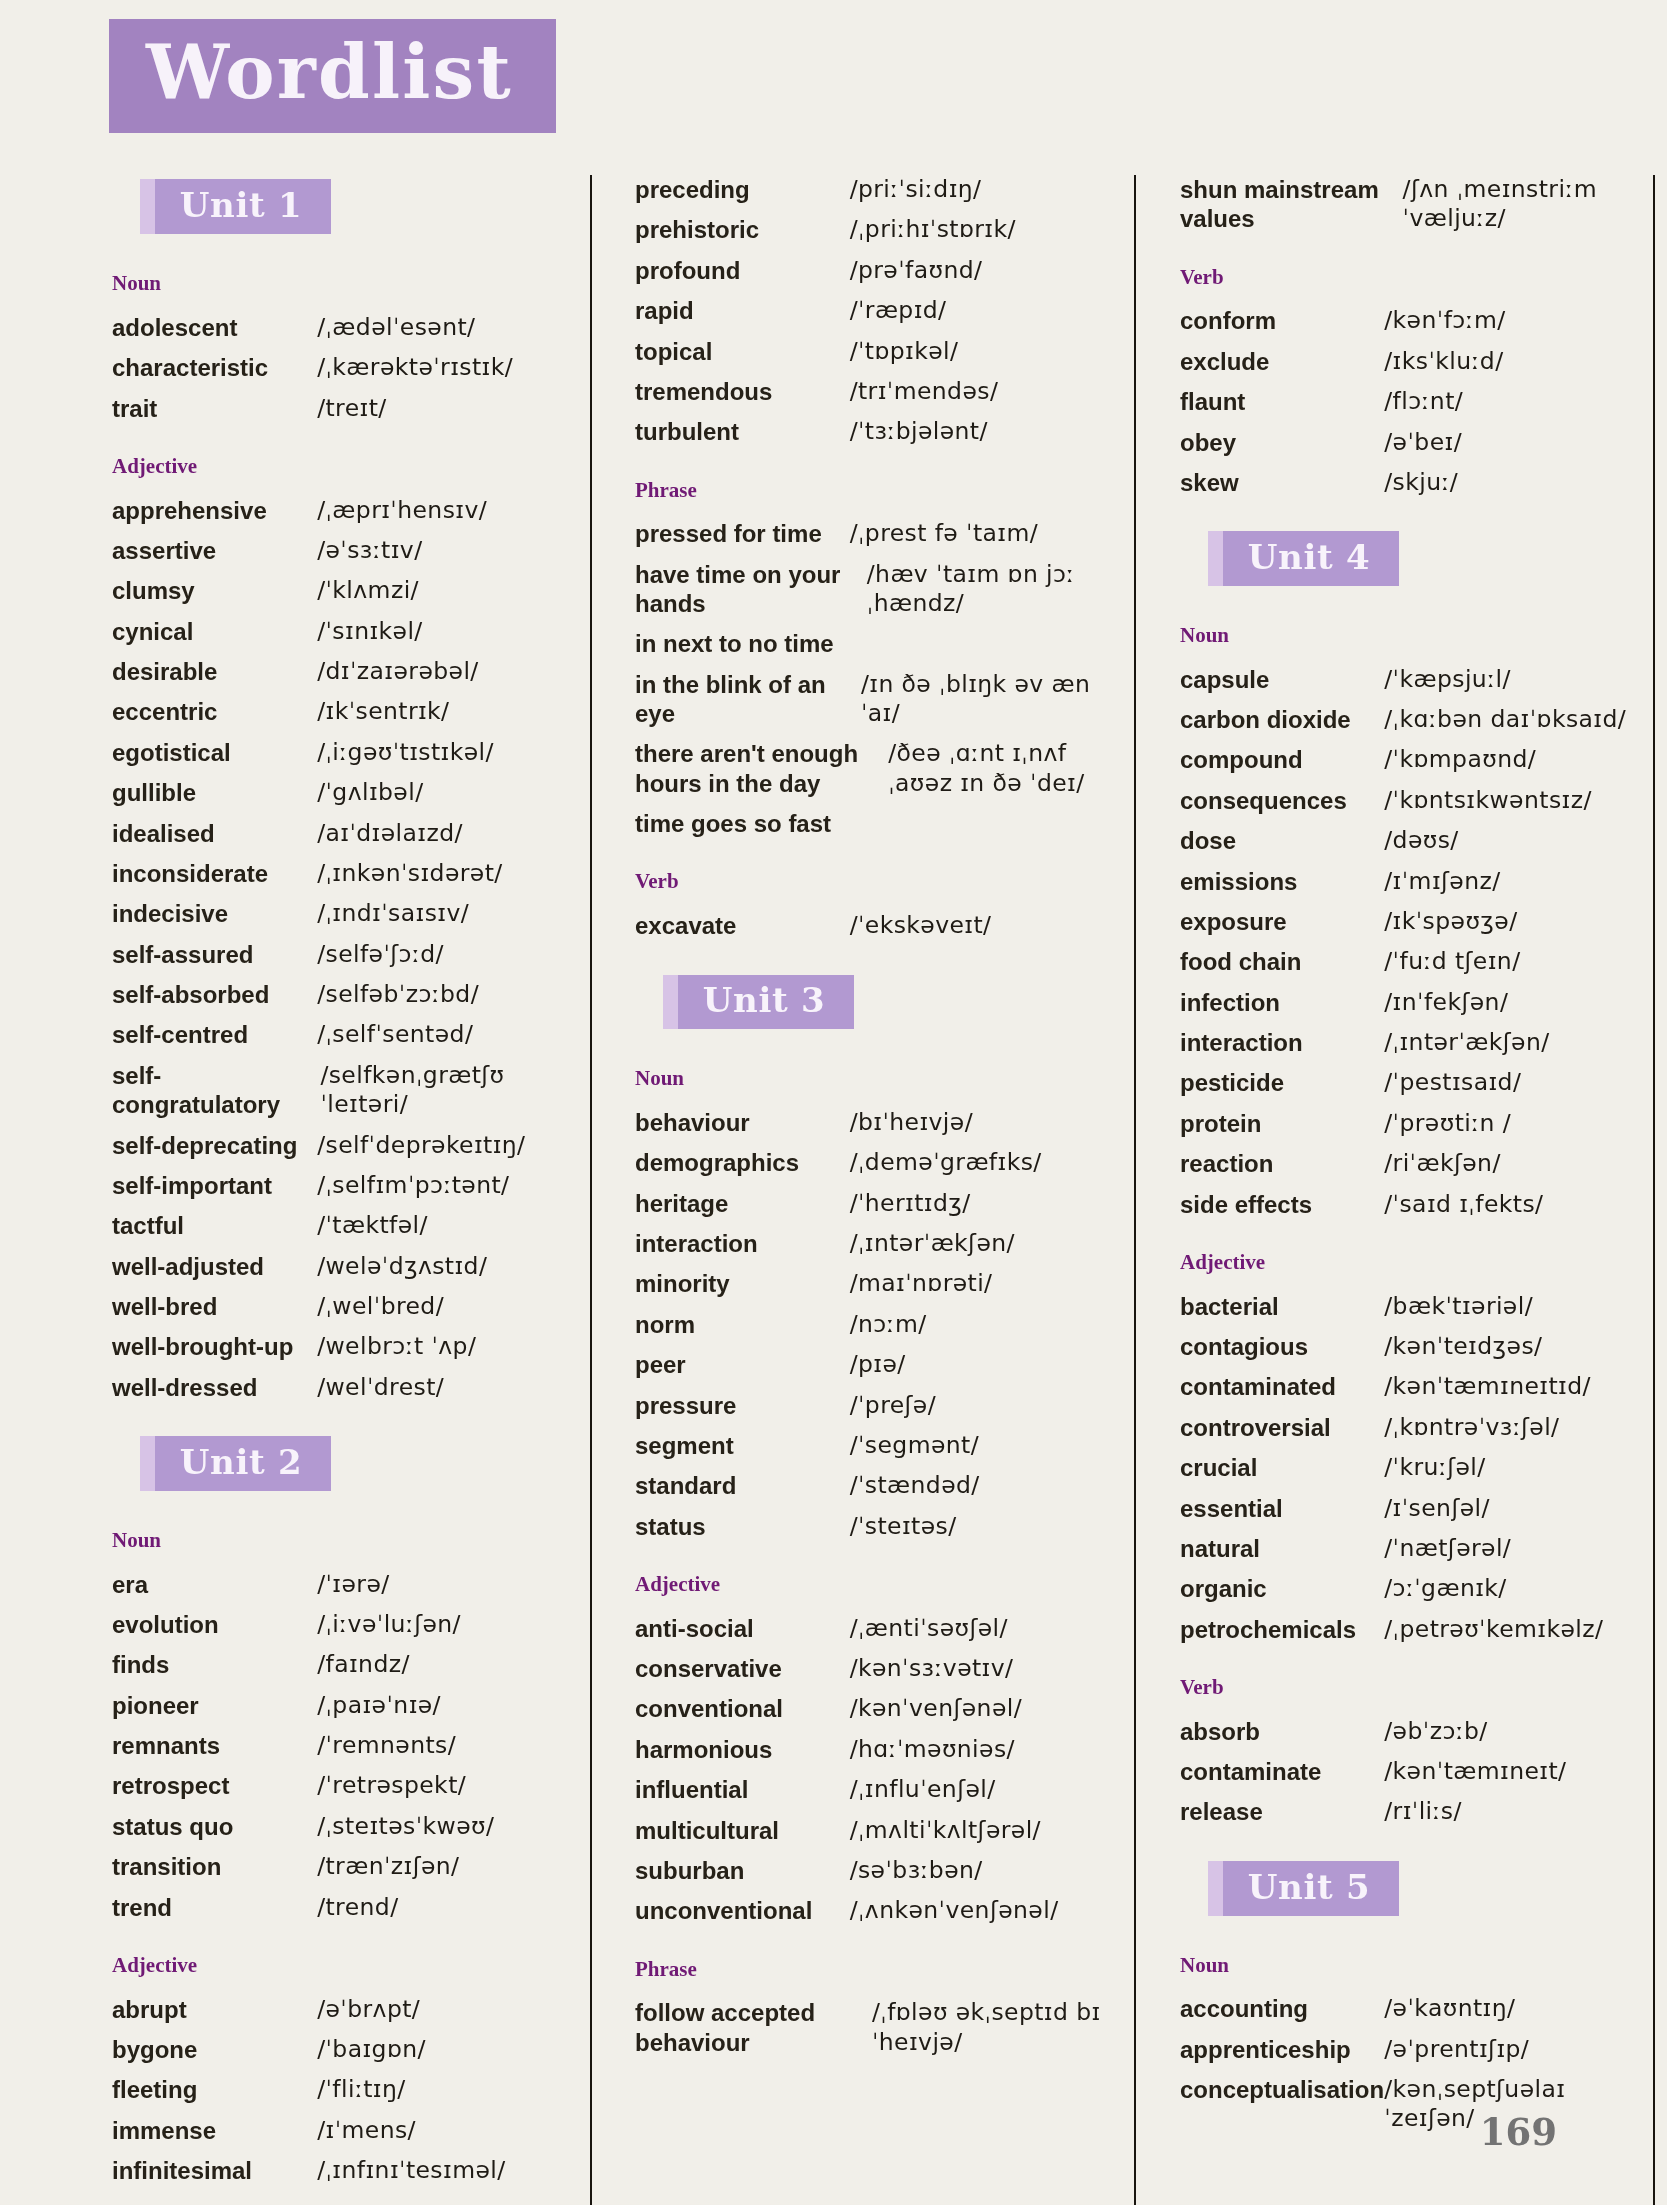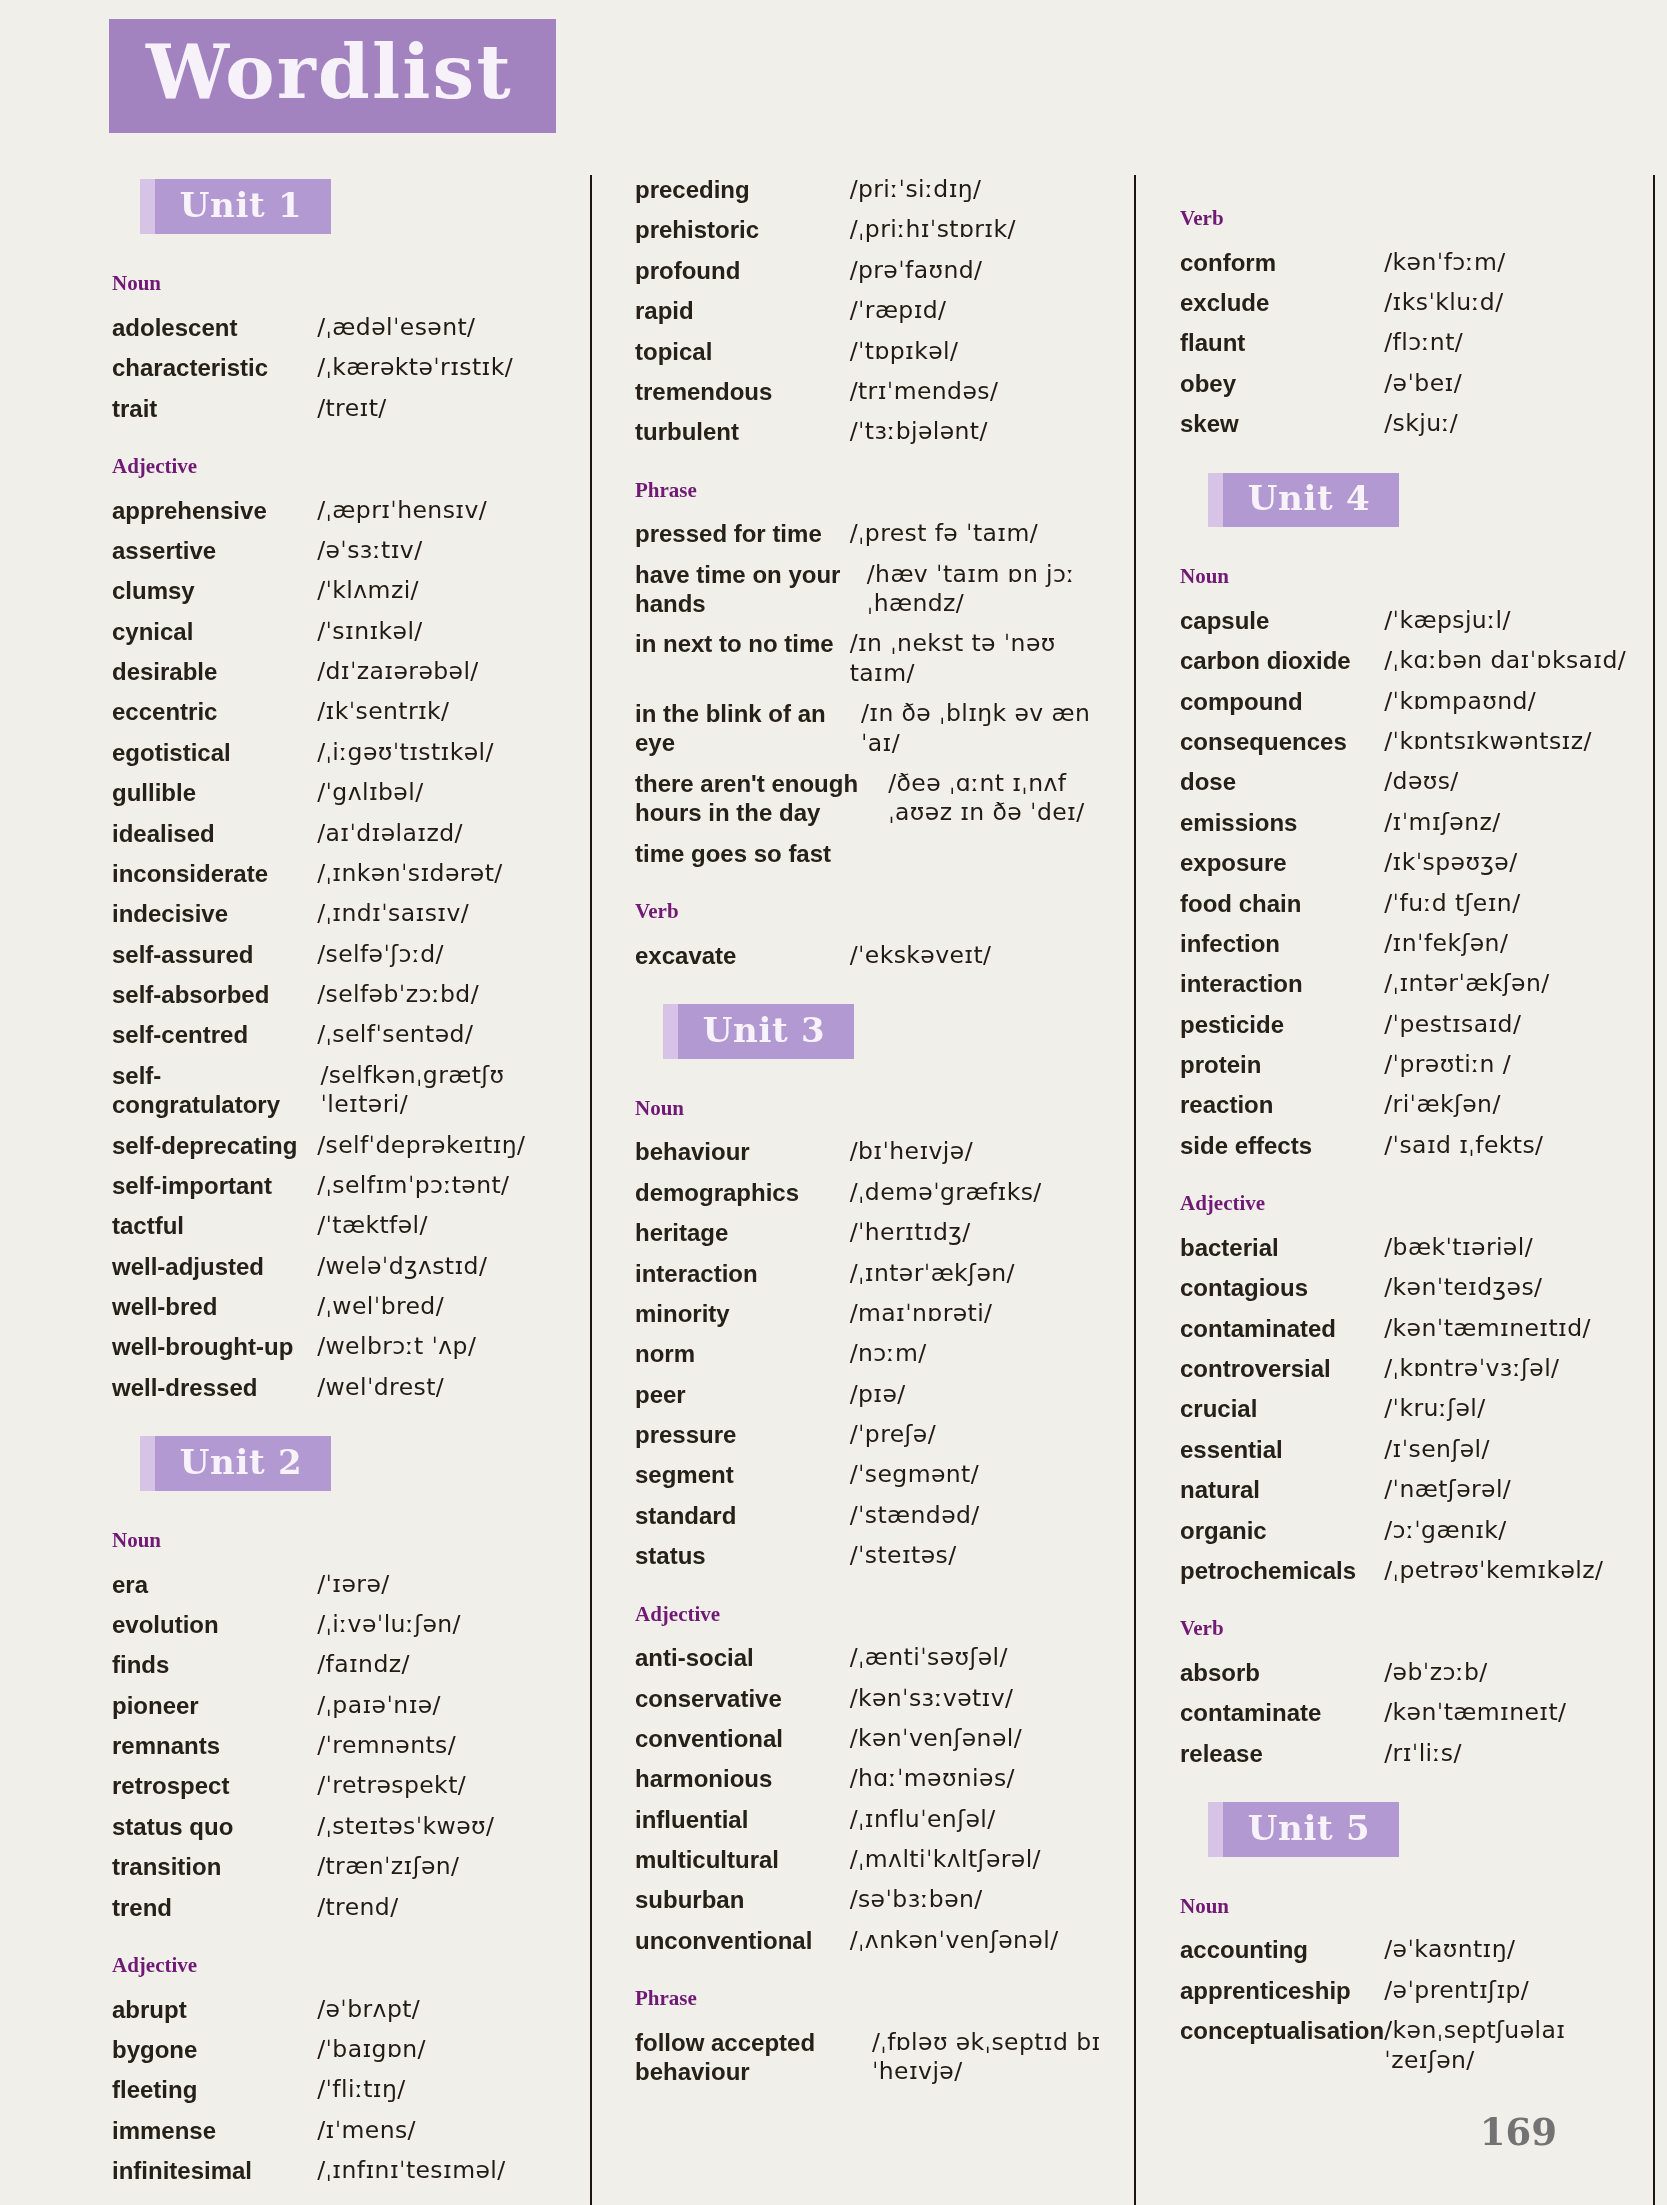--- a/index.html
+++ b/index.html
@@ -282,21 +282,20 @@
         <div class="entry">
           <span class="w">pressed for time</span>
           <span class="p">/ˌprest fə ˈtaɪm/</span>
         </div>
         <div class="entry">
           <span class="w">have time on your hands</span>
           <span class="p">/hæv ˈtaɪm ɒn jɔː ˌhændz/</span>
         </div>
         <div class="entry">
           <span class="w">in next to no time</span>
-          <span class="p">/ɪn ˌnekst tə ˈnəʊ taɪm/</span>
         </div>
         <div class="entry">
           <span class="w">in the blink of an eye</span>
           <span class="p">/ɪn ðə ˌblɪŋk əv æn ˈaɪ/</span>
         </div>
         <div class="entry">
           <span class="w">there aren't enough hours in the day</span>
           <span class="p">/ðeə ˌɑːnt ɪˌnʌf ˌaʊəz ɪn ðə ˈdeɪ/</span>
         </div>
         <div class="entry">
@@ -398,20 +397,26 @@
       </div>
       <div class="section">
         <div class="sec-heading">Phrase</div>
         <div class="entry">
           <span class="w">follow accepted behaviour</span>
           <span class="p">/ˌfɒləʊ əkˌseptɪd bɪˈheɪvjə/</span>
         </div>
       </div>
     </div>
   <div class="col col-3">
+      <div class="section block-start">
+        <div class="entry">
+          <span class="w">shun mainstream values</span>
+          <span class="p">/ʃʌn ˌmeɪnstriːm ˈvæljuːz/</span>
+        </div>
+      </div>
       <div class="section">
         <div class="sec-heading">Verb</div>
         <div class="entry">
           <span class="w">conform</span>
           <span class="p">/kənˈfɔːm/</span>
         </div>
         <div class="entry">
           <span class="w">exclude</span>
           <span class="p">/ɪksˈkluːd/</span>
         </div>

